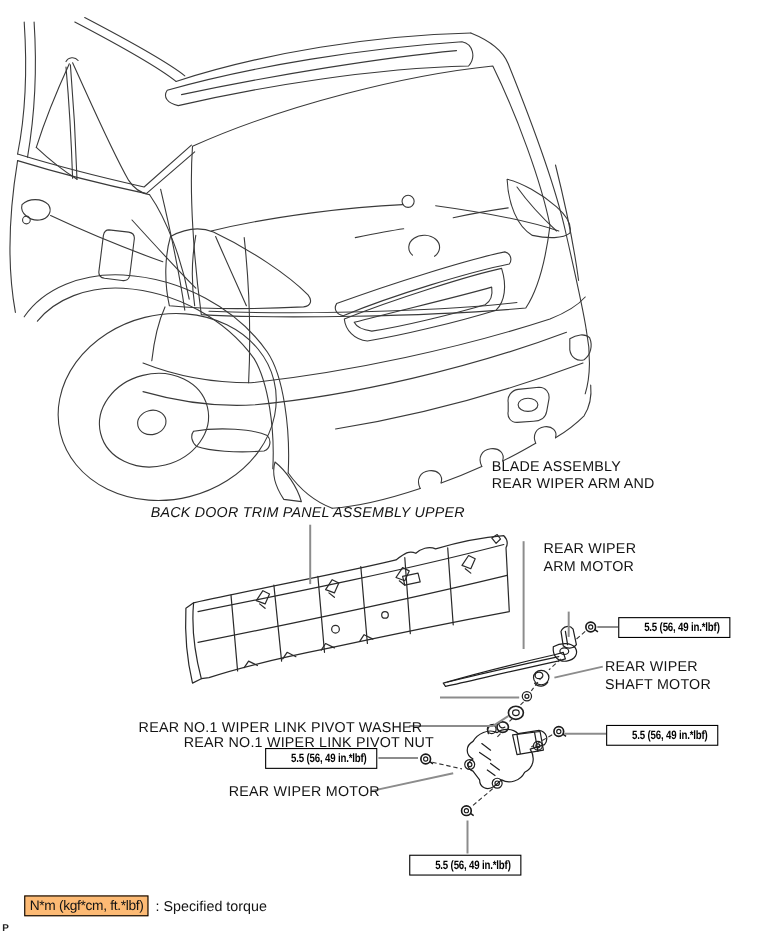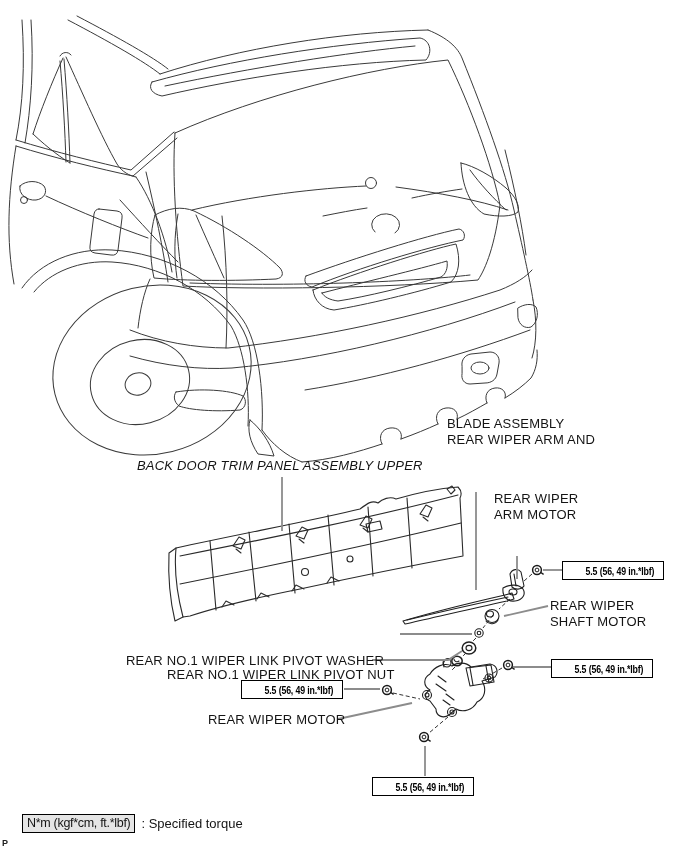--- a/index.html
+++ b/index.html
@@ -5,21 +5,21 @@
   html,body{margin:0;padding:0;background:#fff;}
   .canvas{position:relative;width:690px;height:853px;background:#fff;overflow:hidden;
           font-family:"Liberation Sans","DejaVu Sans",sans-serif;}
   svg{position:absolute;left:0;top:0;}
   .lbl{position:absolute;font-size:13px;line-height:16px;white-space:nowrap;color:#141414;letter-spacing:.2px;}
   .tq{position:absolute;width:100px;height:17px;border:1.6px solid #000;background:#fff;
       display:flex;align-items:center;justify-content:flex-end;overflow:visible;}
   .tq span{font-weight:bold;font-size:11px;white-space:nowrap;transform:scaleX(.8);letter-spacing:-.2px;color:#000;}
   .legend{position:absolute;left:22px;top:814px;display:flex;align-items:center;font-size:13px;color:#141414;}
   .legend-box{display:inline-block;border:1px solid #000;height:17px;line-height:17px;padding:0 4px;
-              font-size:12.5px;letter-spacing:-.3px;margin-right:6px;background:#e5e5e5;}
+              font-size:12.5px;letter-spacing:-.3px;margin-right:6px;background:#fdba74;}
   .pmark{position:absolute;left:2px;top:838px;font-size:9px;font-weight:bold;color:#222;}
 </style>
 </head>
 <body>
 
 <div class="canvas">
 
   <svg width="690" height="853" viewBox="0 0 690 853">
     <defs>
       <g id="bolt">

